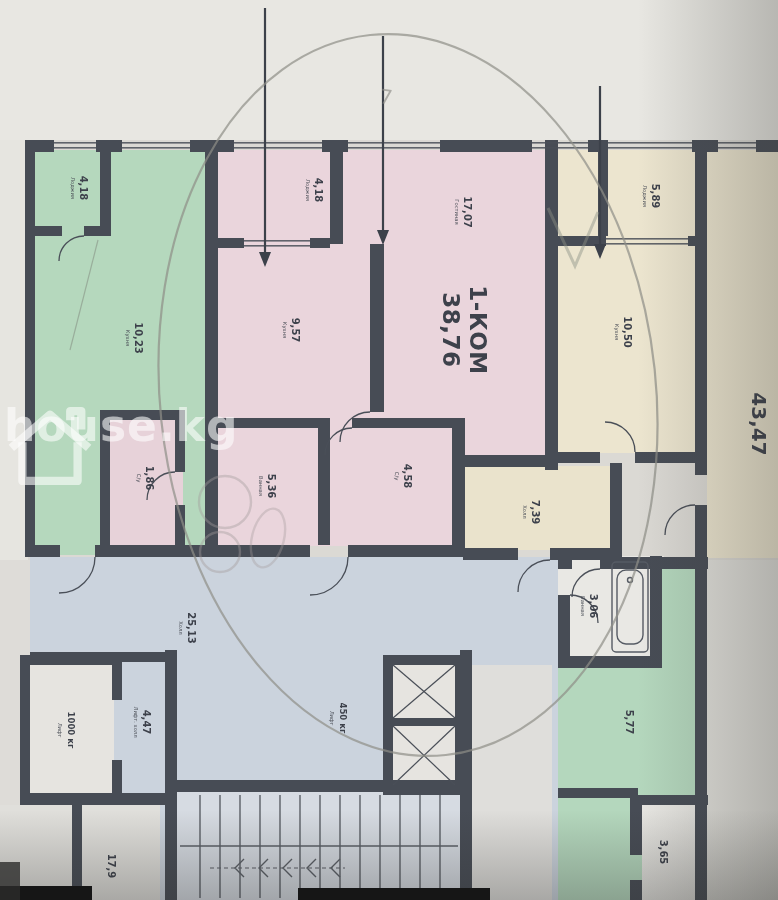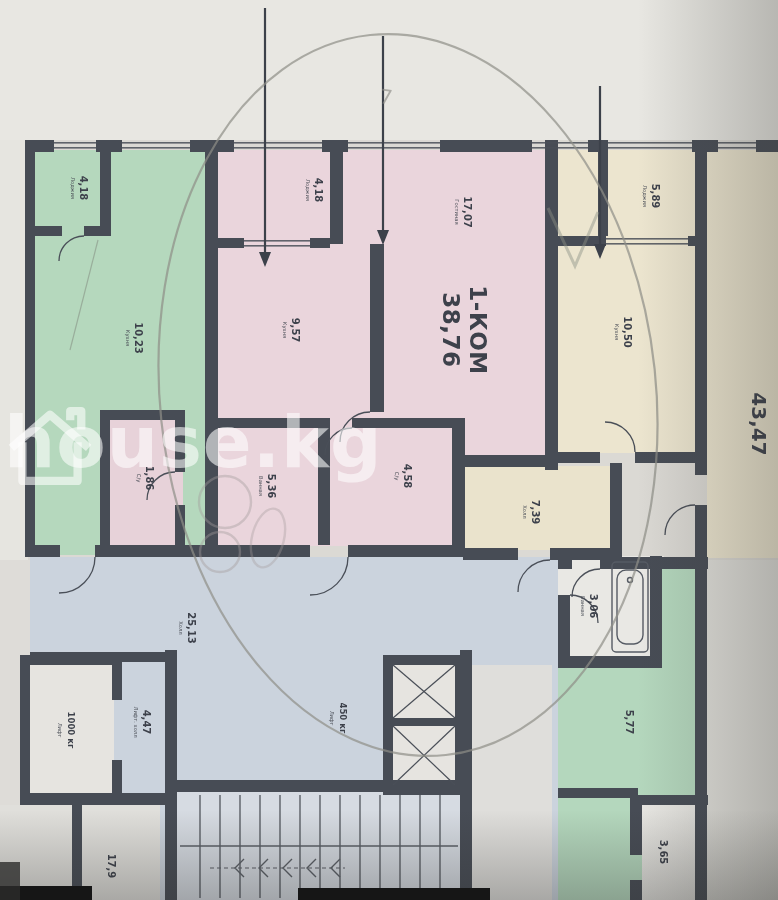--- a/index.html
+++ b/index.html
@@ -7,21 +7,21 @@
          background:#d9d7d2;font-family:"DejaVu Sans",sans-serif;}
   svg{position:absolute;left:0;top:0;}
   text{fill:#3d414b;}
   .num{font-size:10px;font-weight:bold;text-anchor:middle;}
   .nm{font-size:5.2px;text-anchor:middle;fill:#4a4e57;}
   .big{font-size:23px;font-weight:bold;text-anchor:middle;letter-spacing:.5px;}
   .side{font-size:20px;font-weight:bold;text-anchor:middle;}
   .lift{font-size:8.5px;font-weight:bold;text-anchor:middle;}
   .pen{font-size:20px;fill:#8f8e88;opacity:.65;text-anchor:middle;}
   .wm{position:absolute;left:4px;top:400px;display:flex;align-items:center;gap:12px;
-      color:rgba(255,255,255,0.58);font-size:72px;font-weight:bold;letter-spacing:1px;
+      color:rgba(255,255,255,0.58);font-size:44px;font-weight:bold;letter-spacing:1px;
       pointer-events:none;}
 </style>
 </head>
 <body>
 
 <div class="stage">
 <svg width="778" height="900" viewBox="0 0 778 900">
 
   <g>
     <rect x="0" y="0" width="778" height="900" fill="#dbd9d4"></rect>

